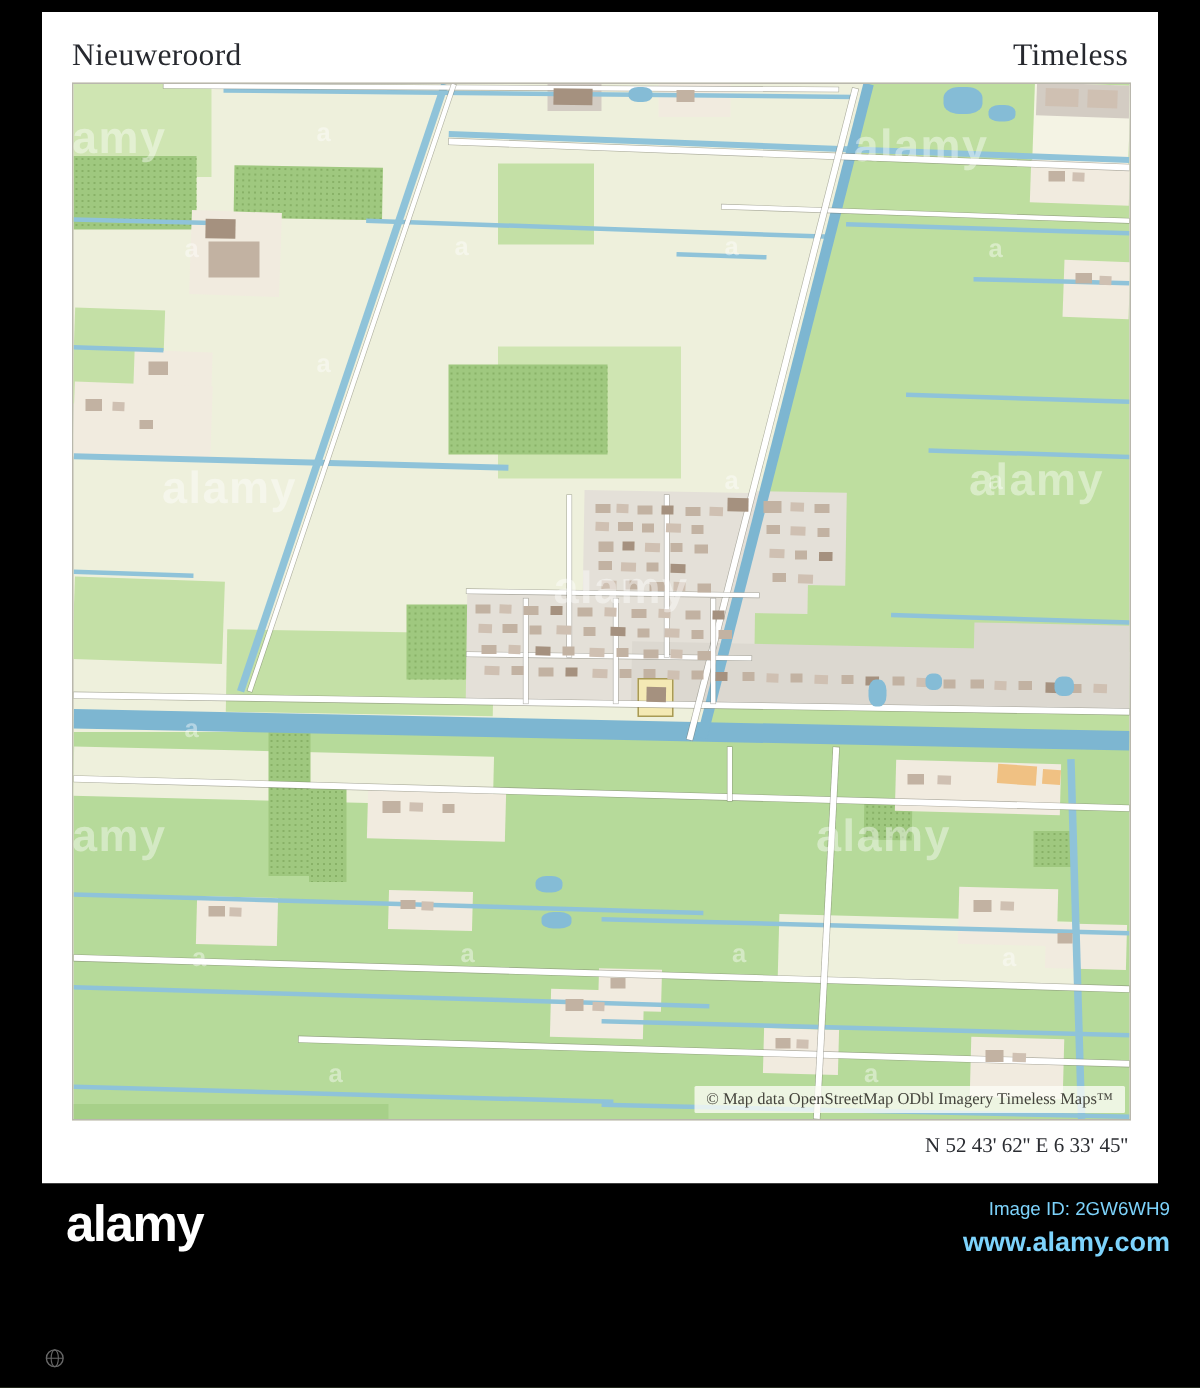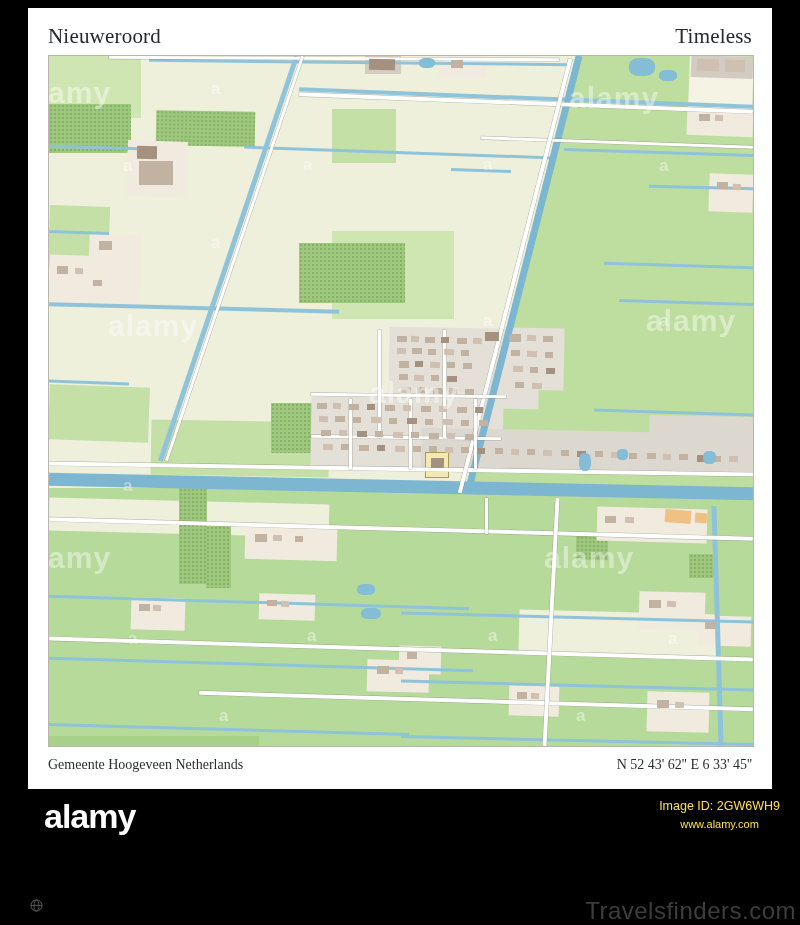--- a/index.html
+++ b/index.html
@@ -15,37 +15,38 @@
   .map{position:absolute;left:20px;top:47px;width:704px;height:690px;background:#eef0dc;
        border:1px solid #b9b7ad;overflow:hidden;}
   .map *{position:absolute;}
   .attribution{right:3px;bottom:4px;background:rgba(252,252,246,.78);color:#44433c;
        font-size:11px;padding:3px 8px;white-space:nowrap;border-radius:1px;z-index:60;}
   .wm{color:rgba(255,255,255,.42);font-family:"Liberation Sans",sans-serif;font-weight:700;
       z-index:50;letter-spacing:1px;}
   .alamy-bar{position:absolute;left:0;top:789px;width:800px;height:60px;background:#000;}
   .alamy-logo{position:absolute;left:44px;top:8px;color:#fff;font-family:"Liberation Sans",sans-serif;
       font-weight:700;font-size:34px;letter-spacing:-1px;}
-  .bar-right{position:absolute;right:20px;top:10px;text-align:center;color:#fde047;
+  .bar-right{position:absolute;right:20px;top:10px;text-align:right;color:#7dd3fc;
       font-family:"Liberation Sans",sans-serif;}
   .bar-right .id{font-size:12.5px;}
-  .bar-right .url{font-size:11px;font-weight:400;margin-top:5px;}
+  .bar-right .url{font-size:18px;font-weight:700;margin-top:5px;}
   .footer-wm{position:absolute;right:4px;bottom:0px;color:#3d3d3d;font-size:24px;
       font-family:"Liberation Sans",sans-serif;letter-spacing:.5px;}
   .globe{position:absolute;left:30px;bottom:13px;width:13px;height:13px;opacity:.75;}
 </style>
 </head>
 <body>
 
 <div class="page">
   <div class="card">
     <div class="title left">Nieuweroord</div>
     <div class="title right">Timeless</div>
 
     <div class="map">
+      <div class="attribution">© Map data OpenStreetMap ODbl Imagery Timeless Maps™</div>
     <div style="position: absolute; left: 0px; top: 0px; width: 704px; height: 690px; background: rgb(190, 222, 159); clip-path: polygon(530px 0px, 704px 0px, 704px 445px, 418px 445px); z-index: 1;"></div>
         <div style="position: absolute; left: 640px; top: 0px; width: 64px; height: 55px; background: rgb(244, 243, 228); transform: rotate(2deg); z-index: 2;"></div>
         <div style="position: absolute; left: 0px; top: 0px; width: 92px; height: 62px; background: rgb(207, 229, 178); transform: none; z-index: 2;"></div>
         <div style="position: absolute; left: 0px; top: 150px; width: 60px; height: 64px; background: rgb(196, 224, 166); transform: rotate(2deg); z-index: 2;"></div>
         <div style="position: absolute; left: 283px; top: 175px; width: 122px; height: 88px; background: rgb(207, 229, 178); transform: none; z-index: 2;"></div>
         <div style="position: absolute; left: 283px; top: 53px; width: 64px; height: 54px; background: rgb(196, 224, 166); transform: none; z-index: 2;"></div>
         <div style="position: absolute; left: 0px; top: 330px; width: 100px; height: 55px; background: rgb(196, 224, 166); transform: rotate(2deg); z-index: 2;"></div>
         <div style="position: absolute; left: 102px; top: 365px; width: 178px; height: 55px; background: rgb(196, 224, 166); transform: rotate(1deg); z-index: 2;"></div>
         <div style="position: absolute; left: 0px; top: 432px; width: 704px; height: 258px; background: rgb(182, 218, 154); transform: none; z-index: 2;"></div>
         <div style="position: absolute; left: 0px; top: 445px; width: 280px; height: 33px; background: rgb(238, 240, 220); transform: rotate(1.4deg); z-index: 2;"></div>
@@ -276,31 +277,29 @@
         <div class="wm" style="position: absolute; left: 610px; top: 255px; font-size: 17px; z-index: 50;">a</div>
         <div class="wm" style="position: absolute; left: 79px; top: 573px; font-size: 17px; z-index: 50;">a</div>
         <div class="wm" style="position: absolute; left: 258px; top: 570px; font-size: 17px; z-index: 50;">a</div>
         <div class="wm" style="position: absolute; left: 439px; top: 570px; font-size: 17px; z-index: 50;">a</div>
         <div class="wm" style="position: absolute; left: 619px; top: 573px; font-size: 17px; z-index: 50;">a</div>
         <div class="wm" style="position: absolute; left: 170px; top: 650px; font-size: 17px; z-index: 50;">a</div>
         <div class="wm" style="position: absolute; left: 527px; top: 650px; font-size: 17px; z-index: 50;">a</div>
         <div class="wm" style="position: absolute; left: 74px; top: 420px; font-size: 17px; z-index: 50;">a</div>
       </div>
 
-    <div class="caption left">Gemeente Hoogeveen  Netherlands</div>
     <div class="caption right">N 52 43' 62''   E 6 33' 45''</div>
   </div>
 
   <div class="alamy-bar">
     <div class="alamy-logo">alamy</div>
     <div class="bar-right">
       <div class="id">Image ID: 2GW6WH9</div>
       <div class="url">www.alamy.com</div>
     </div>
   </div>
 
   <svg class="globe" viewBox="0 0 14 14">
     <circle cx="7" cy="7" r="6" fill="none" stroke="#8a8a8a" stroke-width="1"></circle>
     <ellipse cx="7" cy="7" rx="2.6" ry="6" fill="none" stroke="#8a8a8a" stroke-width="0.8"></ellipse>
     <line x1="1" y1="7" x2="13" y2="7" stroke="#8a8a8a" stroke-width="0.8"></line>
   </svg>
-  <div class="footer-wm">Travelsfinders.com</div>
 </div>
 
 </body></html>

